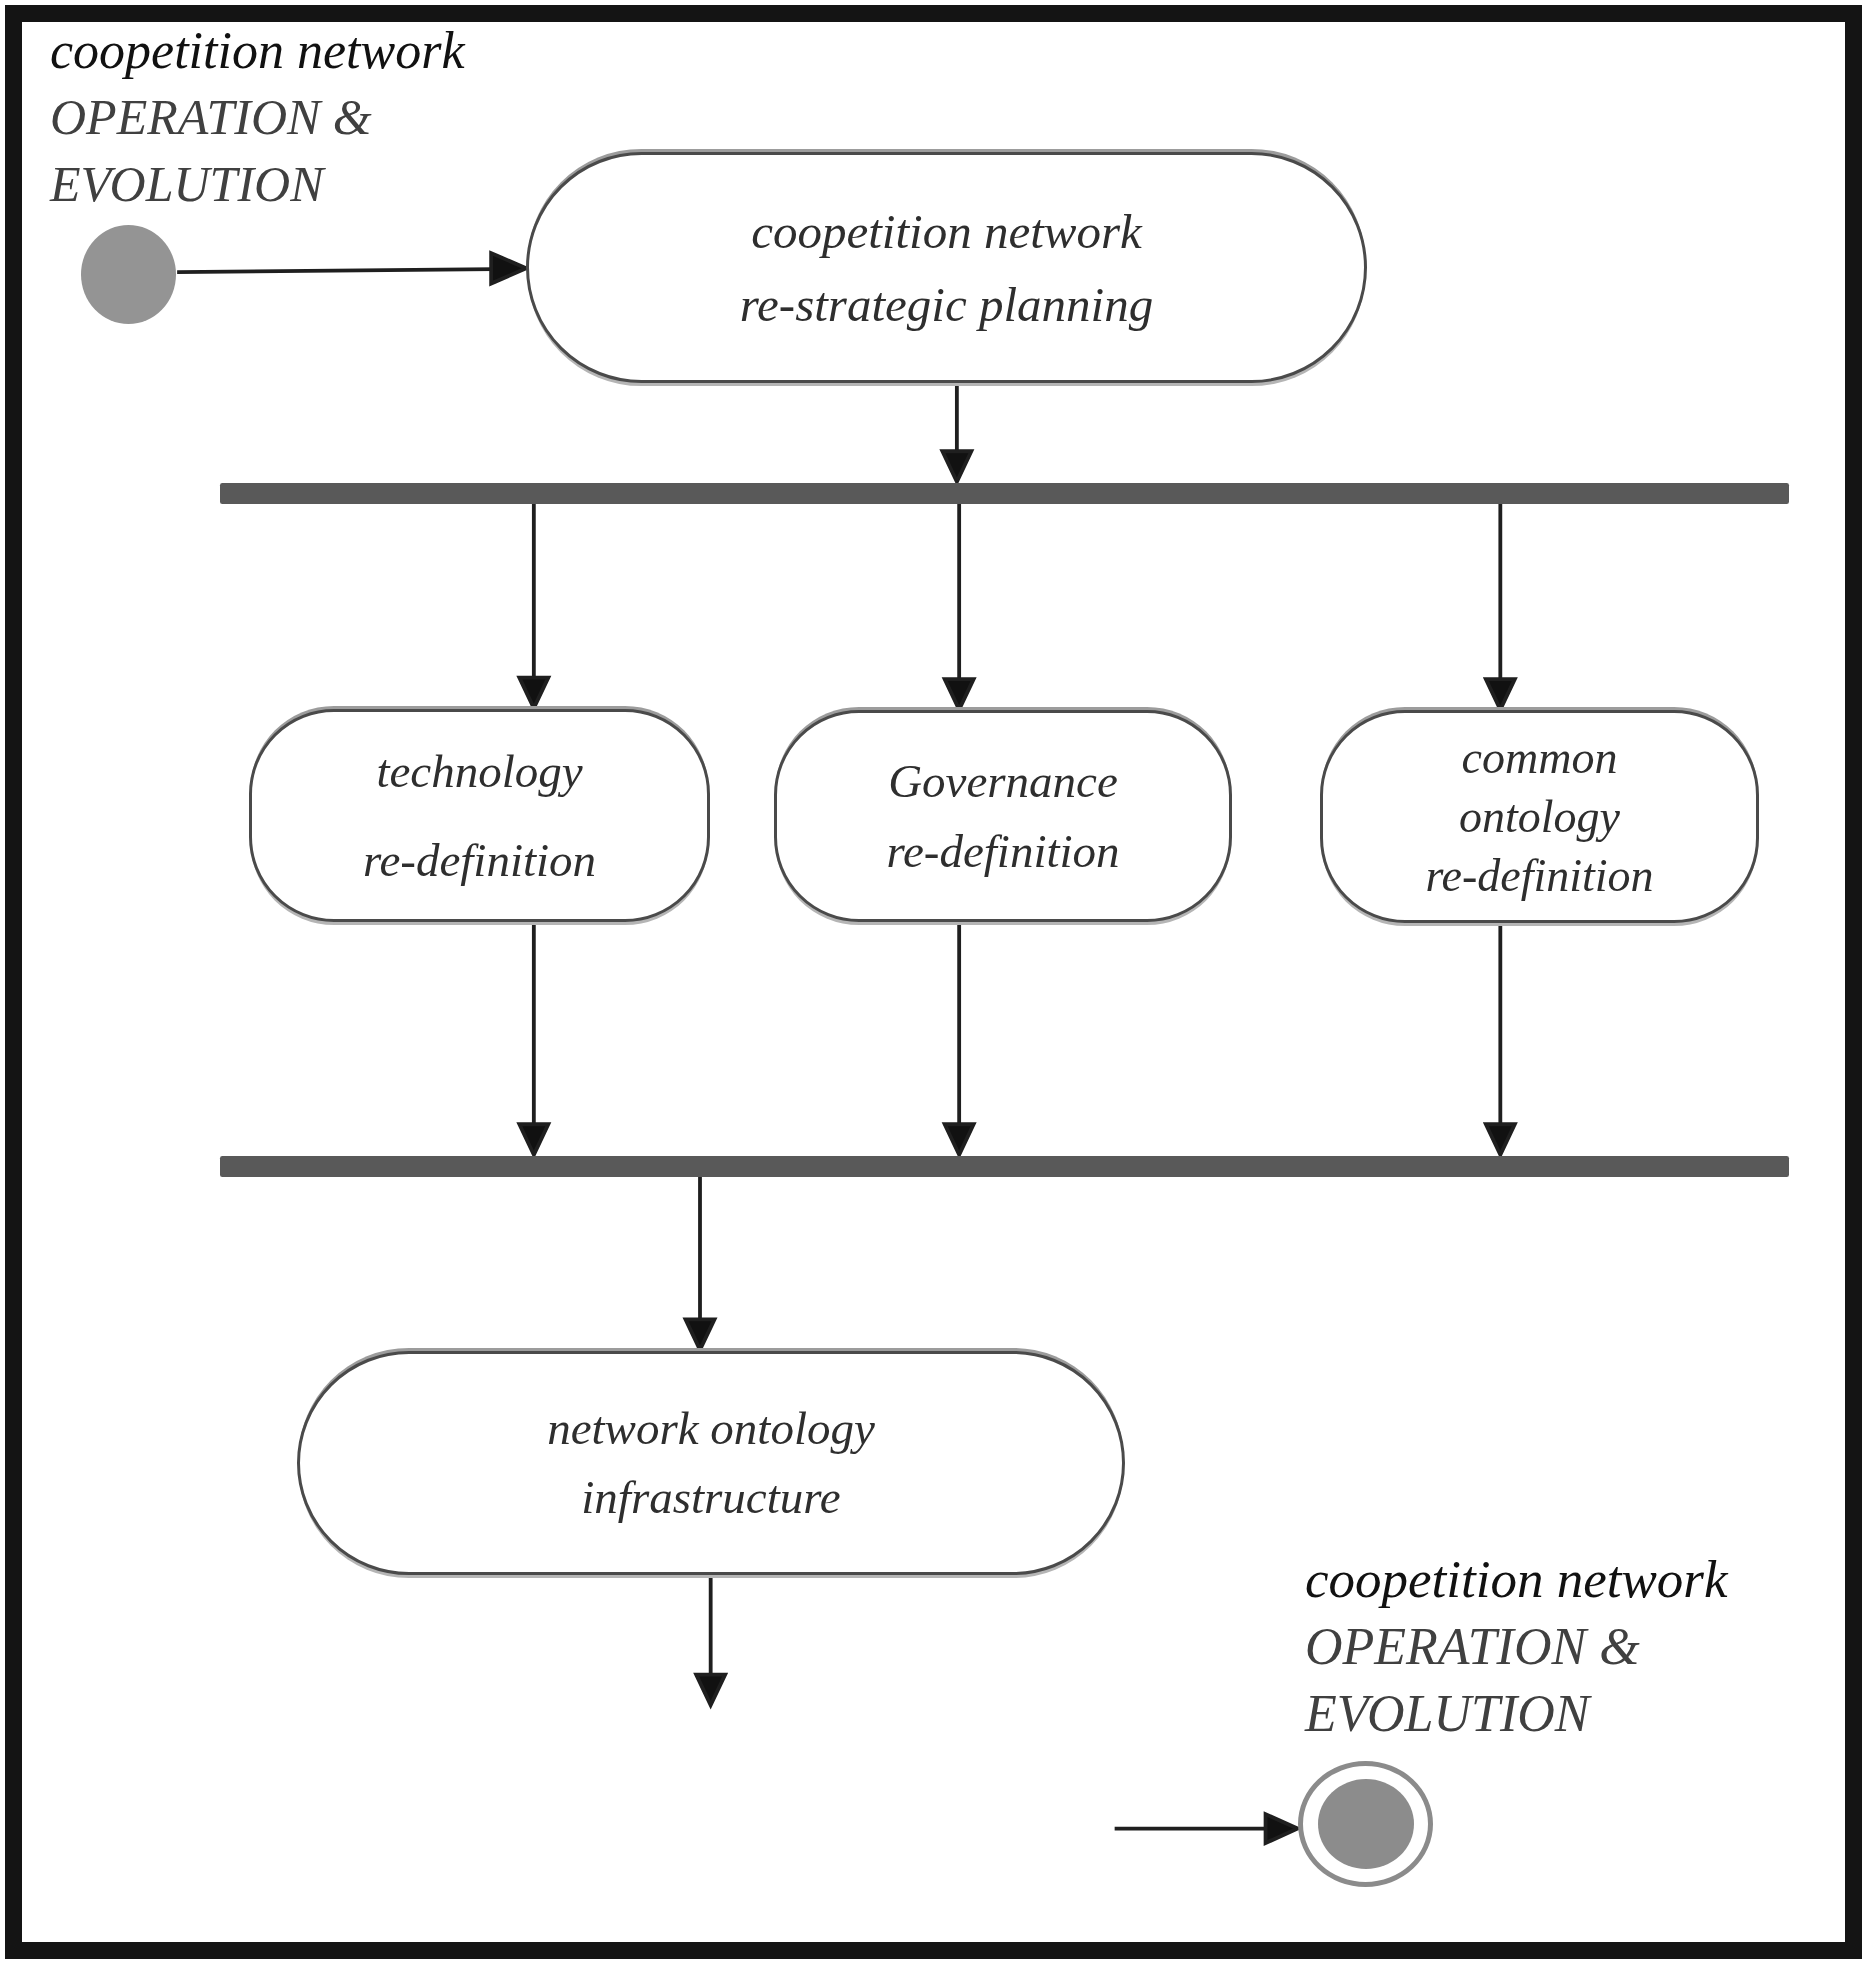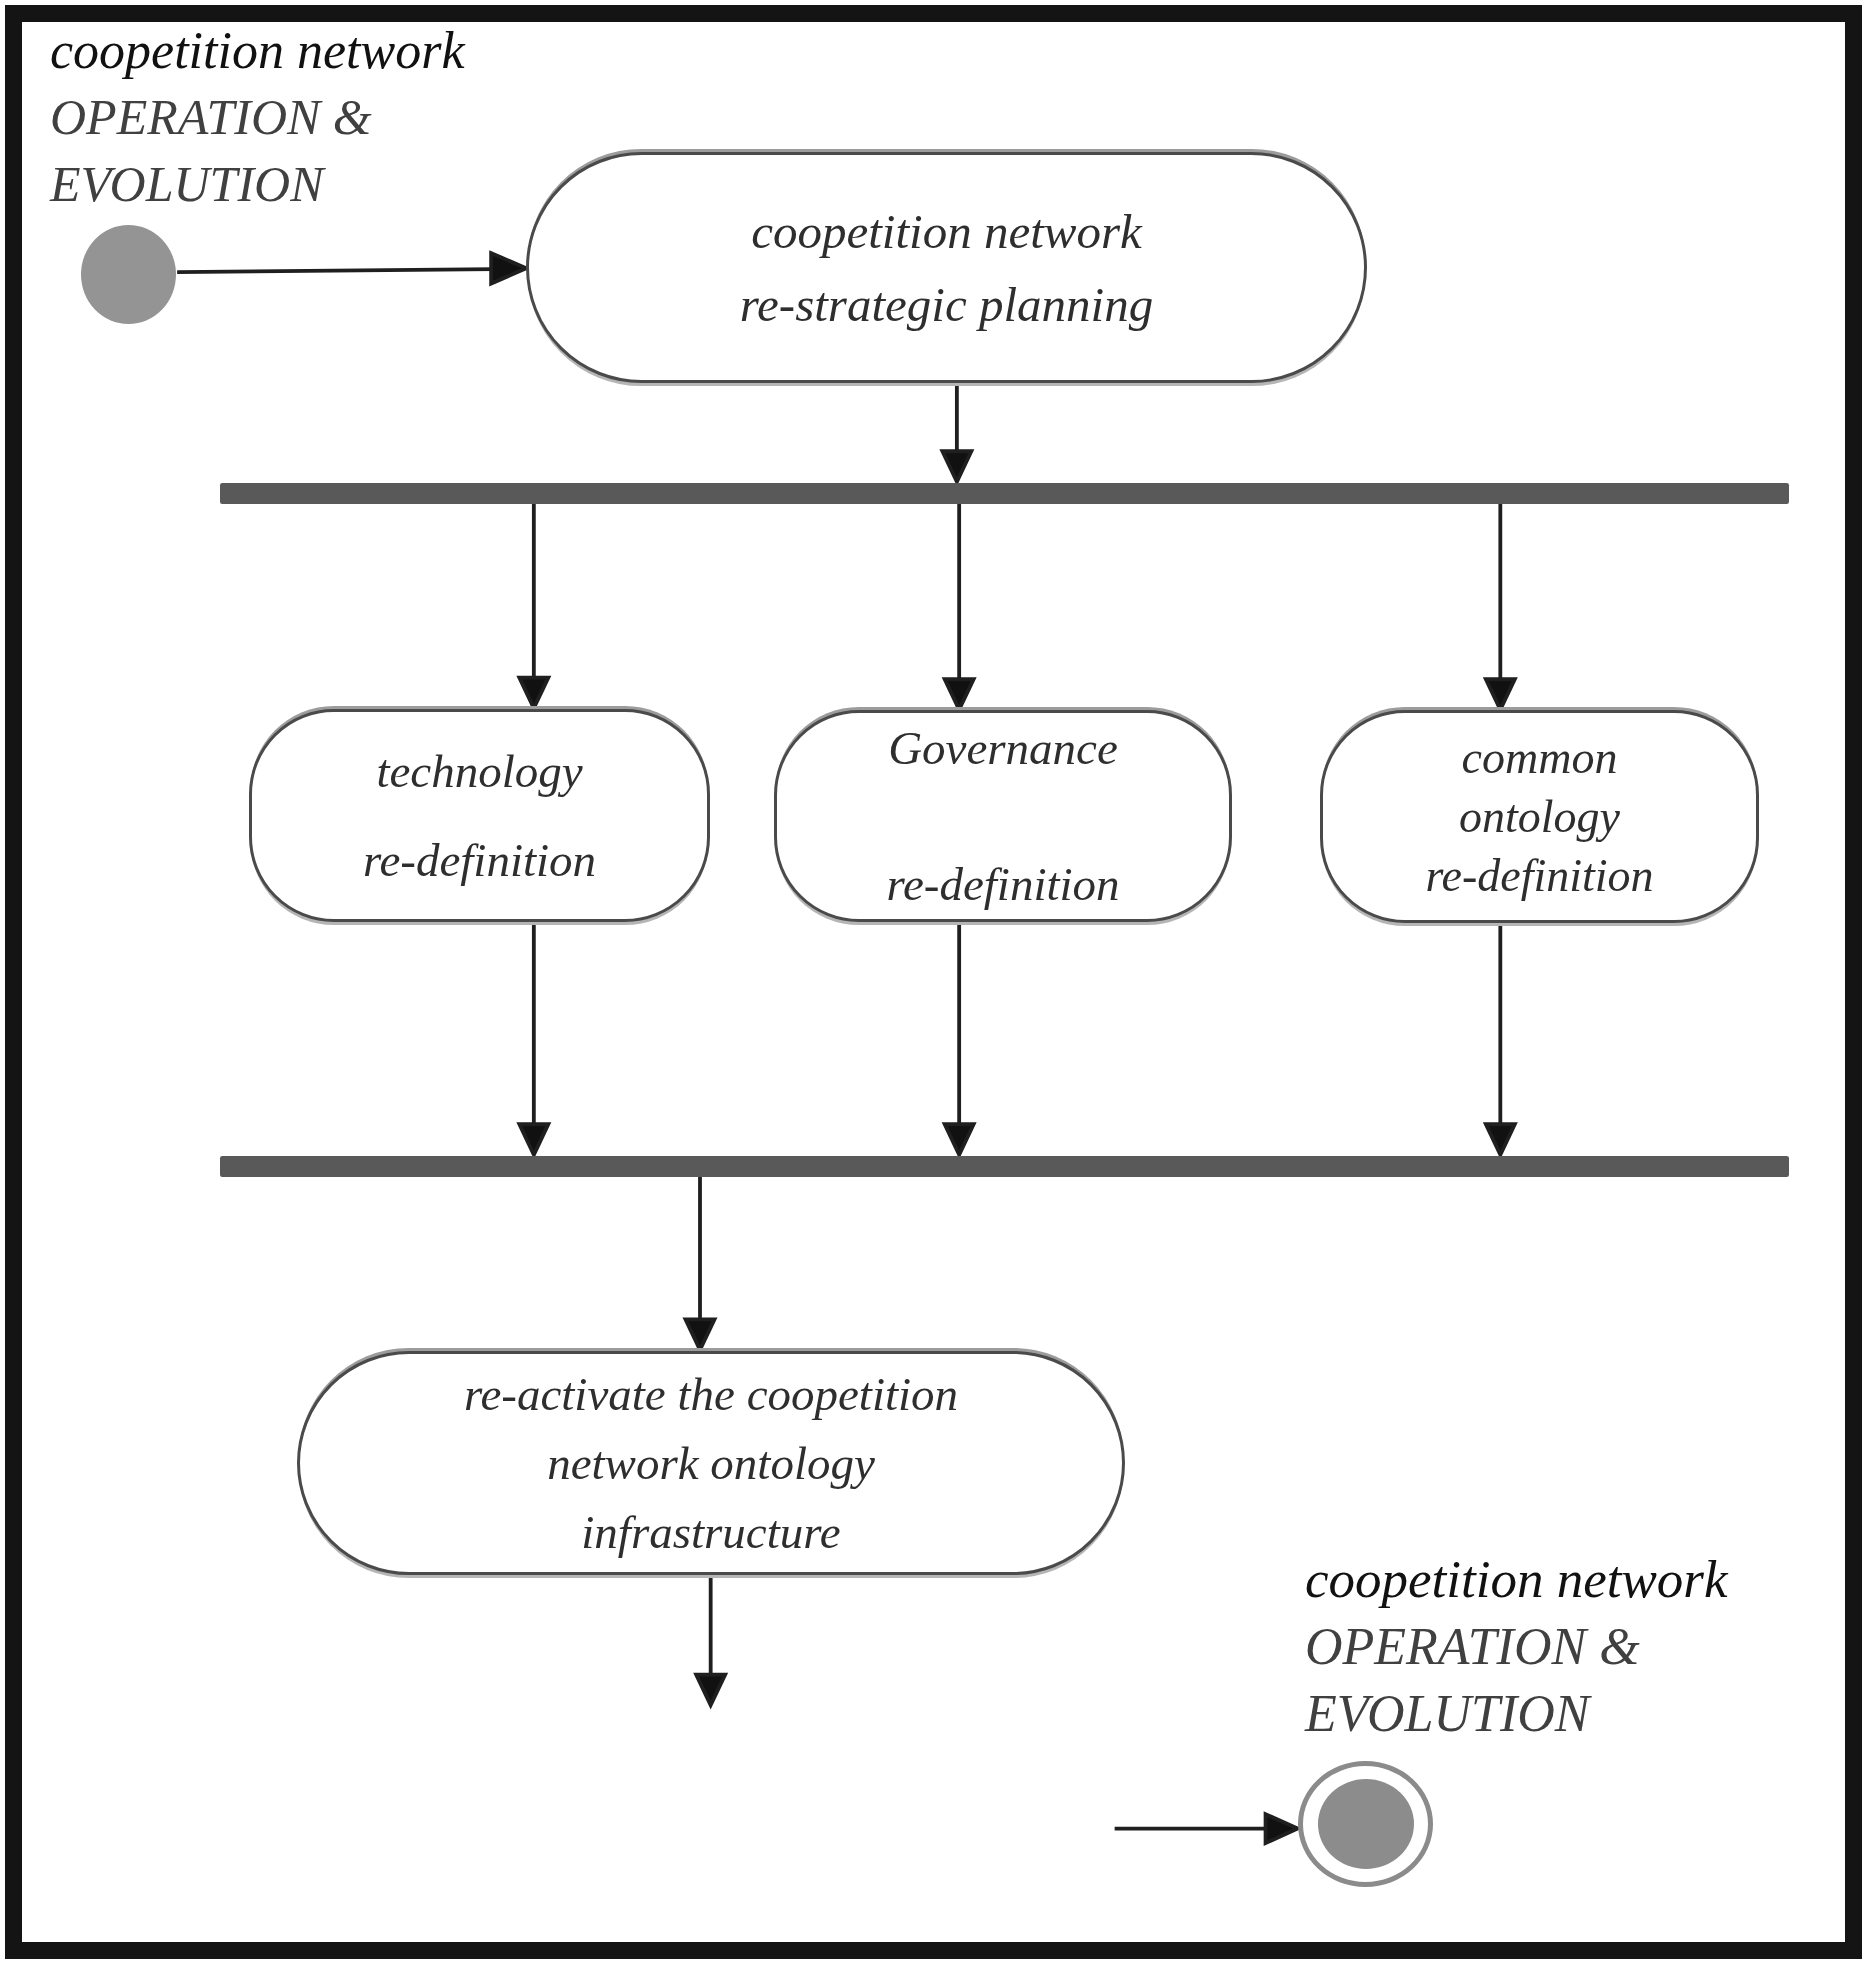--- a/index.html
+++ b/index.html
@@ -19,21 +19,21 @@
   .node{position:absolute;background:#ffffff;border:3.8px solid #4a4a4a;
         display:flex;flex-direction:column;align-items:center;justify-content:center;
         text-align:center;color:#2e2e2e;z-index:2;
         box-shadow:0 -4.6px 0 -1.5px #9c9c9c,0 4.6px 0 -1.5px #b5b5b5;}
   .node .line{display:block;}
   #node-planning{left:526px;top:152px;width:835px;height:225px;border-radius:117px;
                  font-size:49px;line-height:73px;}
   #node-technology{left:249px;top:709px;width:455px;height:207px;border-radius:85px;
                  font-size:47px;line-height:70px;gap:19px;}
   #node-governance{left:774px;top:710px;width:452px;height:206px;border-radius:85px;
-                 font-size:47px;line-height:70px;justify-content:space-between;}
+                 font-size:47px;line-height:70px;}
   #node-ontology{left:1320px;top:710px;width:433px;height:207px;border-radius:85px;
                  font-size:46px;line-height:59px;}
   #node-reactivate{left:297px;top:1351px;width:822px;height:218px;border-radius:113px;
                  font-size:47px;line-height:69px;}
   #node-relaunch{left:314px;top:1706px;width:799px;height:232px;border-radius:120px;
                  font-size:49px;line-height:73px;}
   
   .sync-bar{position:absolute;left:220px;width:1569px;height:20.6px;background:#595959;
             border-radius:2.3px;z-index:2;}
   #fork-bar{top:483px;}
@@ -118,21 +118,20 @@
   </div>
   <div class="node" id="node-ontology">
     <span class="line">common</span>
     <span class="line">ontology</span>
     <span class="line">re-definition</span>
   </div>
 
   <div class="sync-bar" id="join-bar"></div>
 
   <div class="node" id="node-reactivate">
-    <span class="line">re-activate the coopetition</span>
     <span class="line">network ontology</span>
     <span class="line">infrastructure</span>
   </div>
 
 
   <div class="caption caption-end" id="caption-end">
     <div class="l1">coopetition network</div>
     <div class="l2">OPERATION &amp;</div>
     <div class="l3">EVOLUTION</div>
   </div>

